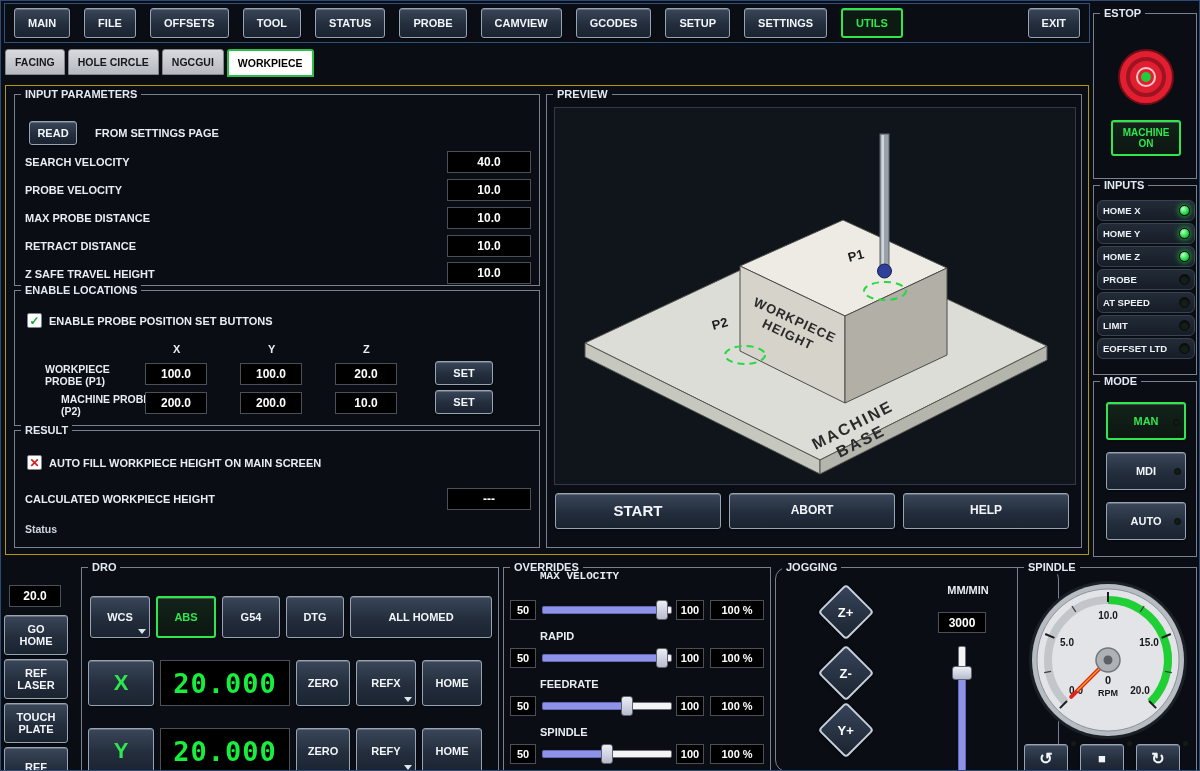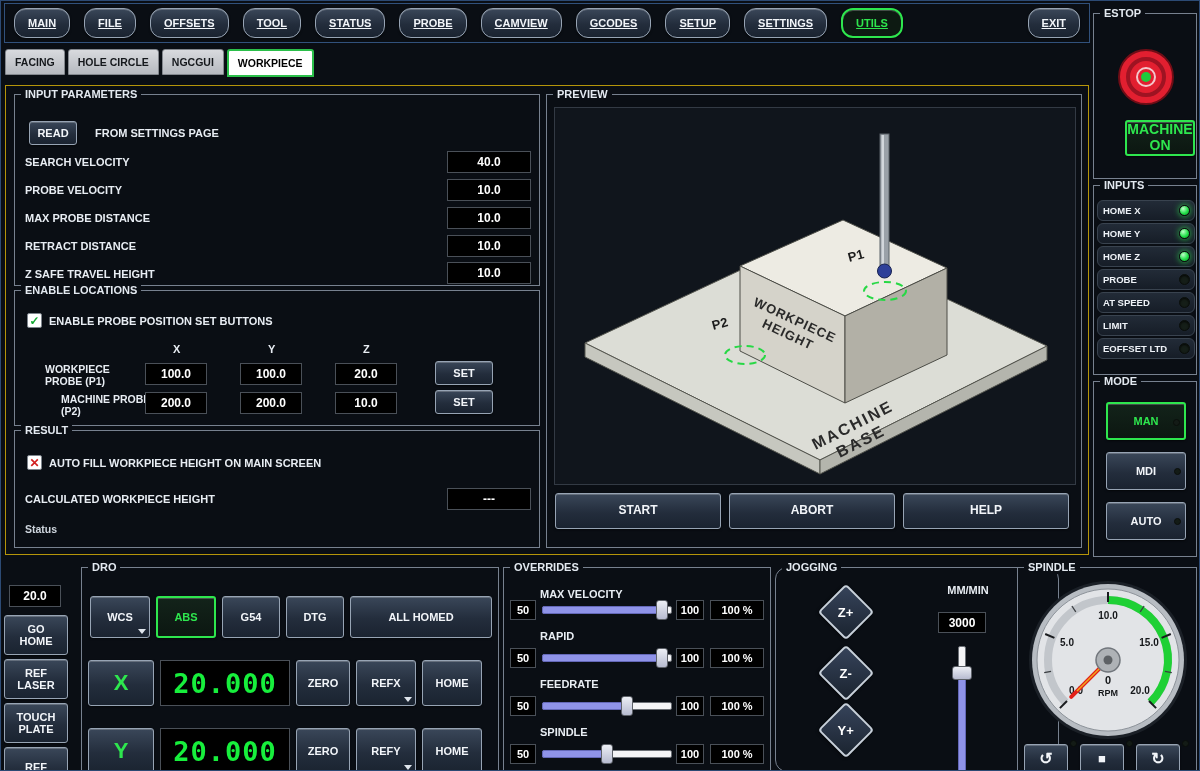--- a/index.html
+++ b/index.html
@@ -15,22 +15,22 @@
   .btn.active{border:2px solid #2ee64e;color:#2ee64e;background:linear-gradient(180deg,#13231a,#0c1711);}
   .field{position:absolute;background:#000;border:1px solid #4a5058;color:#fff;font-weight:bold;font-size:12px;
          display:flex;align-items:center;justify-content:center;}
   .group{position:absolute;border:1px solid #77818f;}
   .group-title{position:absolute;top:-7px;left:6px;background:#0a0e14;padding:0 4px;font-size:11px;
          font-weight:bold;color:#e3e9f0;line-height:13px;white-space:nowrap;}
   .topbar{position:absolute;left:3px;top:2px;width:1086px;height:40px;border:1px solid #31517c;background:#0a0e14;
          display:flex;align-items:center;gap:14px;padding:0 9px;}
   .nav-btn{position:relative;height:30px;padding:0 13px;display:flex;align-items:center;justify-content:center;
          background:linear-gradient(180deg,#3a4759 0%,#232d3c 55%,#1a2330 100%);
-         border:1px solid #97a4b4;border-radius:12px;color:#f2f5f9;font-weight:bold;font-size:11px;
-         box-shadow:inset 0 1px 0 rgba(255,255,255,.22),0 1px 2px rgba(0,0,0,.55);text-decoration:underline;}
+         border:1px solid #97a4b4;border-radius:3px;color:#f2f5f9;font-weight:bold;font-size:11px;
+         box-shadow:inset 0 1px 0 rgba(255,255,255,.22),0 1px 2px rgba(0,0,0,.55);}
   .nav-btn.active{border:2px solid #2ee64e;color:#2ee64e;background:#0d1a12;}
   .nav-exit{margin-left:auto;}
   .tabrow{position:absolute;left:4px;top:48px;display:flex;gap:3px;}
   .tab{height:26px;padding:0 9px;display:flex;align-items:center;background:linear-gradient(#d8dade,#b6b9bf);
        color:#15181c;font-size:10.5px;font-weight:bold;border:1px solid #83878d;border-radius:3px 3px 0 0;}
   .tab.active{background:#fff;border:2px solid #2bbf4a;color:#000;height:28px;}
   .main-frame{position:absolute;left:4px;top:84px;width:1084px;height:470px;border:1px solid #b5950a;}
   .check{position:absolute;width:15px;height:15px;background:#fff;border:1px solid #7e858d;border-radius:2px;
        display:flex;align-items:center;justify-content:center;font-size:12px;font-weight:bold;line-height:1;}
   .check.green{color:#12a832;}
@@ -160,35 +160,35 @@
           <text transform="translate(302,152) rotate(-15)" font-family="Liberation Sans,sans-serif" font-size="13" font-weight="bold" fill="#1c1c1c" text-anchor="middle">P1</text>
           <text transform="translate(166,220) rotate(-15)" font-family="Liberation Sans,sans-serif" font-size="13" font-weight="bold" fill="#1c1c1c" text-anchor="middle">P2</text>
           <text transform="translate(238,216) rotate(25)" font-family="Liberation Sans,sans-serif" font-size="13" font-weight="bold" fill="#2a2a2a" text-anchor="middle" letter-spacing="1">
             <tspan x="0" dy="0">WORKPIECE</tspan><tspan x="0" dy="16">HEIGHT</tspan>
           </text>
           <text transform="translate(300,322) rotate(-27)" font-family="Liberation Sans,sans-serif" font-size="16" font-weight="bold" fill="#2a2a2a" text-anchor="middle" letter-spacing="2">
             <tspan x="0" dy="0">MACHINE</tspan><tspan x="0" dy="18">BASE</tspan>
           </text>
         </svg>
       </div>
-      <div class="btn" style="left:8px;top:398px;width:166px;height:36px;font-size:12px;">START</div>
+      <div class="btn" style="left:8px;top:398px;width:166px;height:36px;font-size:15px;">START</div>
       <div class="btn" style="left:182px;top:398px;width:166px;height:36px;font-size:12px;">ABORT</div>
       <div class="btn" style="left:356px;top:398px;width:166px;height:36px;font-size:12px;">HELP</div>
     </div>
   </div>
 
   <div class="group" style="left:1092px;top:12px;width:104px;height:166px;">
     <div class="group-title">ESTOP</div>
     <svg class="abs" style="left:23px;top:34px;" width="58" height="58" viewBox="0 0 58 58">
       <circle cx="29" cy="29" r="27" fill="#e21f30" stroke="#6f0d16" stroke-width="2"></circle>
       <circle cx="29" cy="29" r="18" fill="none" stroke="#9e1322" stroke-width="4"></circle>
       <circle cx="29" cy="29" r="9" fill="none" stroke="#f3c7cb" stroke-width="2"></circle>
       <circle cx="29" cy="29" r="5" fill="#21c93c"></circle>
     </svg>
-    <div class="btn active" style="left:31px;top:106px;width:70px;height:36px;font-size:14px;padding:0 23px;">MACHINE ON</div>
+    <div class="btn active" style="left:17px;top:106px;width:70px;height:36px;font-size:10px;padding:0 23px;">MACHINE ON</div>
   </div>
 
   <div class="group" style="left:1092px;top:184px;width:104px;height:190px;">
     <div class="group-title">INPUTS</div>
     <div class="inrow" style="left:3px;top:14px;width:98px;">
         <span>HOME X</span>
         <span class="led on" style="right:4px;top:4px;"></span>
       </div>
     <div class="inrow" style="left:3px;top:37px;width:98px;">
         <span>HOME Y</span>
@@ -259,21 +259,21 @@
         <span class="dro-val">20.000</span>
       </div>
     <div class="btn" style="left:214px;top:160px;width:54px;height:46px;">ZERO</div>
     <div class="btn dd" style="left:274px;top:160px;width:60px;height:46px;">REFY</div>
     <div class="btn" style="left:340px;top:160px;width:60px;height:46px;">HOME</div>
   </div>
 
   <div class="group" style="left:502px;top:566px;width:268px;height:219px;">
     <div class="group-title">OVERRIDES</div>
 
-    <div class="label" style="left:36px;top:20px;">MAX VELOCITY</div>
+    <div class="label" style="left:36px;top:2px;font-family:Liberation Mono, monospace;">MAX VELOCITY</div>
     <div class="field" style="left:6px;top:32px;width:26px;height:20px;font-size:11px;">50</div>
     <div class="hslider" style="left:38px;top:32px;width:130px;">
         <div class="sl-track"></div>
         <div class="sl-fill" style="width: 92%;"></div>
         <div class="sl-handle" style="left: calc(92% - 6px);"></div>
       </div>
     <div class="field" style="left:172px;top:32px;width:28px;height:20px;font-size:11px;">100</div>
     <div class="field" style="left:206px;top:32px;width:54px;height:20px;font-size:11px;">100 %</div>
 
     <div class="label" style="left:36px;top:62px;">RAPID</div>

